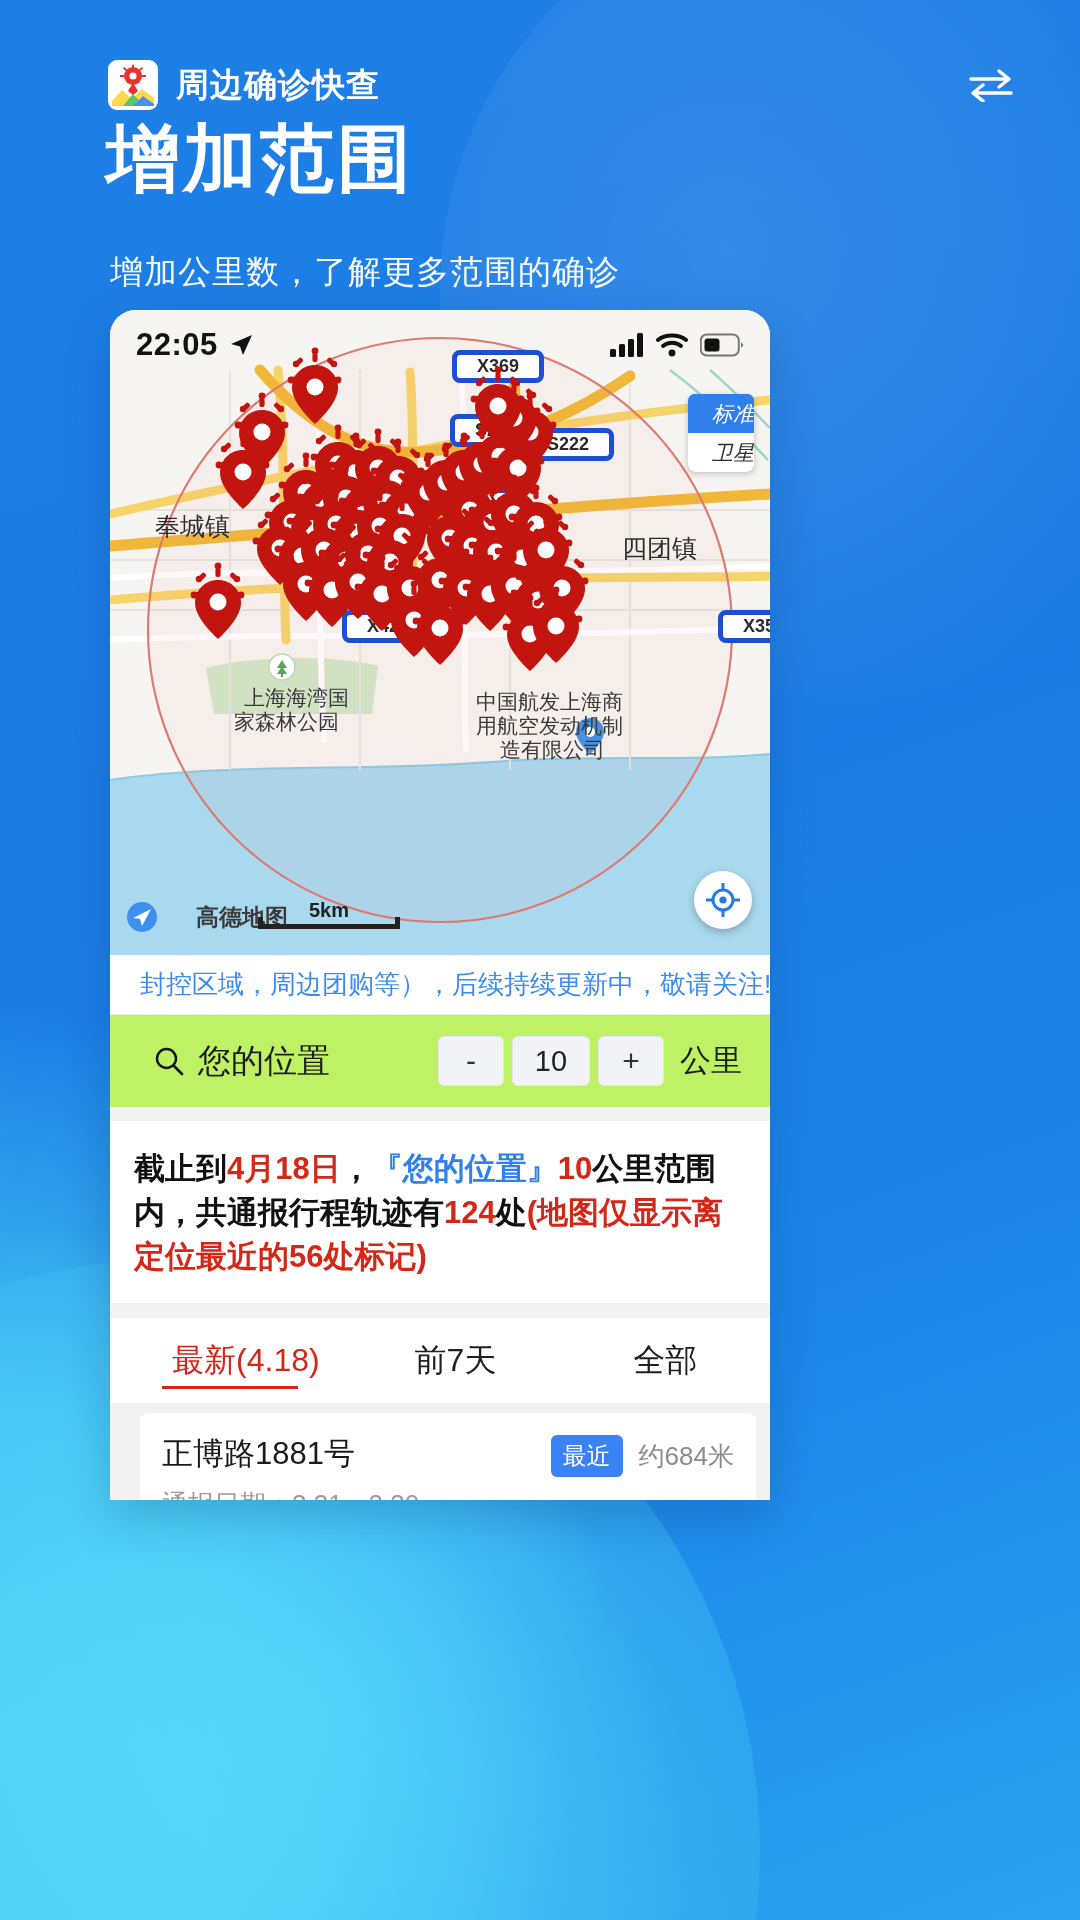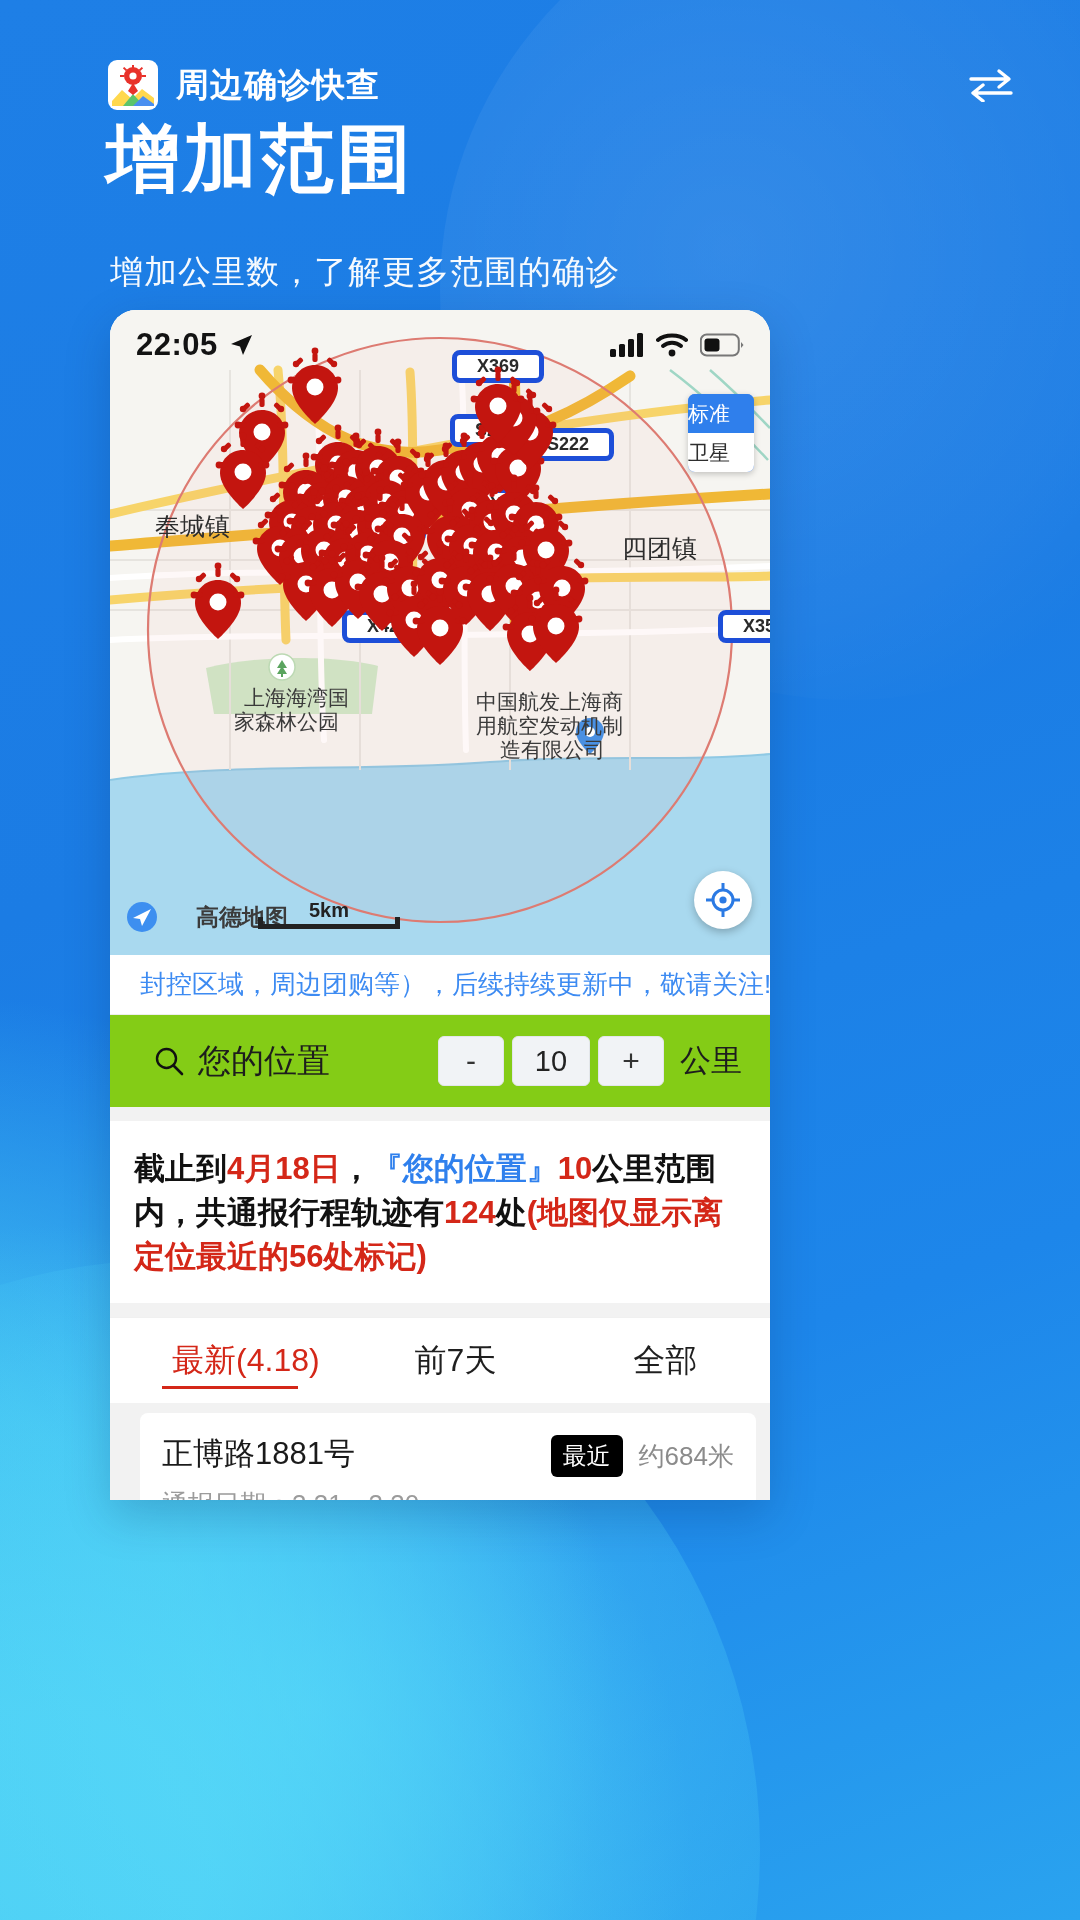--- a/index.html
+++ b/index.html
@@ -62,21 +62,21 @@
   .map svg.base{ position:absolute; inset:0; }
   .statusbar{ position:absolute; left:0; top:0; right:0; height:70px; display:flex; align-items:center;
     padding:0 26px; z-index:6; }
   .sb-time{ font-size:31px; font-weight:700; color:#131313; letter-spacing:.5px; }
   .sb-loc{ margin-left:10px; display:flex; align-items:center; }
   .sb-right{ margin-left:auto; display:flex; align-items:center; gap:12px; }
 
   .maptype{
     position:absolute; right:16px; top:84px; width:66px; z-index:6;
     border-radius:7px; overflow:hidden; box-shadow:0 2px 6px rgba(0,0,0,.22); background:#3b82f6;
-    font-size:21px; text-align:left;
+    font-size:21px; text-align:right;font-style:italic;
   }
   .maptype .mt{ height:39px; line-height:39px; }
   .maptype .mt.on{ background:#2f7fec; color:#fff; }
   .maptype .mt.off{ background:#fff; color:#2e2e2e; }
 
   .locate-btn{
     position:absolute; right:18px; bottom:26px; width:58px; height:58px; border-radius:50%;
     background:#fff; box-shadow:0 3px 9px rgba(0,0,0,.25); display:flex; align-items:center; justify-content:center; z-index:6;
   }
   .amap-logo{ position:absolute; left:16px; bottom:22px; display:flex; align-items:center; gap:6px; z-index:6; }
@@ -95,21 +95,21 @@
   }
 
   
   .notice{
     height:60px; display:flex; align-items:center; gap:12px; padding:0 18px;
     background:#fff; border-bottom:1px solid #ededed; overflow:hidden;
   }
   .notice .txt{ color:#3d8bf2; font-size:26px; white-space:nowrap; }
 
   
-  .searchrow{ height:92px; display:flex; align-items:center; padding:0 22px; background:#84cc16;text-align:right; }
+  .searchrow{ height:92px; display:flex; align-items:center; padding:0 22px; background:#bef264;text-align:right; }
   .searchbox{ flex:1; display:flex; align-items:center; gap:14px; padding-left:22px; }
   .searchbox .val{ font-size:33px; color:#1d1d1d; }
   .stepper{ display:flex; align-items:center; gap:8px; }
   .stepper .sbtn{
     width:66px; height:50px; background:#f1f3f6; border-radius:6px; border:1px solid #e3e6ea;
     display:flex; align-items:center; justify-content:center; font-size:30px; color:#333;
   }
   .stepper .sval{
     width:78px; height:50px; background:#f1f3f6; border-radius:6px; border:1px solid #e3e6ea;
     display:flex; align-items:center; justify-content:center; font-size:29px; color:#222;
@@ -131,21 +131,21 @@
   .tab.active{ color:#d42718;padding-left:31px; }
   .tab.active::after{ content:""; position:absolute; bottom:14px; left:50%; transform:translateX(-50%);
         width:136px; height:3px; background:#d42718; }
 
   
   .list{ background:#f2f2f2; padding:10px 14px 0 30px; }
   .item{ background:#fff; border-radius:8px; padding:20px 22px 22px 22px; margin-bottom:10px; position:relative; }
   .item .name{ font-size:31px; color:#1a1a1a; }
   .item .date{ font-size:26px; color:#9b9b9b; margin-top:12px; }
   .item .right{ position:absolute; right:22px; top:22px; display:flex; align-items:center; gap:16px; }
-  .badge{ background:#000000; color:#fff; font-size:24px; border-radius:6px; padding:5px 12px; }
+  .badge{ background:#3b82f6; color:#fff; font-size:24px; border-radius:6px; padding:5px 12px; }
   .dist{ font-size:26px; color:#8b8b8b; }
 </style>
 </head>
 <body>
 
 <div id="bg">
     <div class="swoosh"></div>
   </div>
 
 <div class="header">

